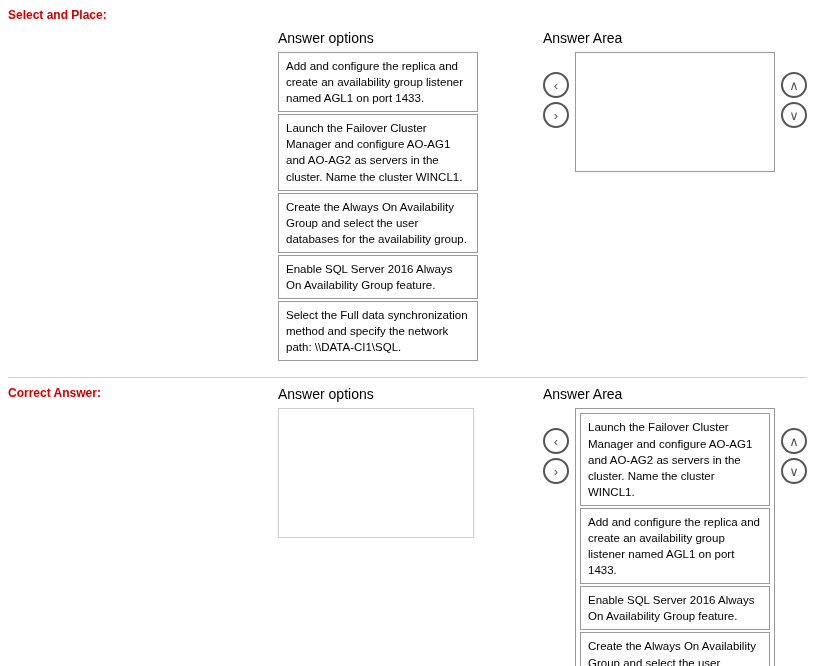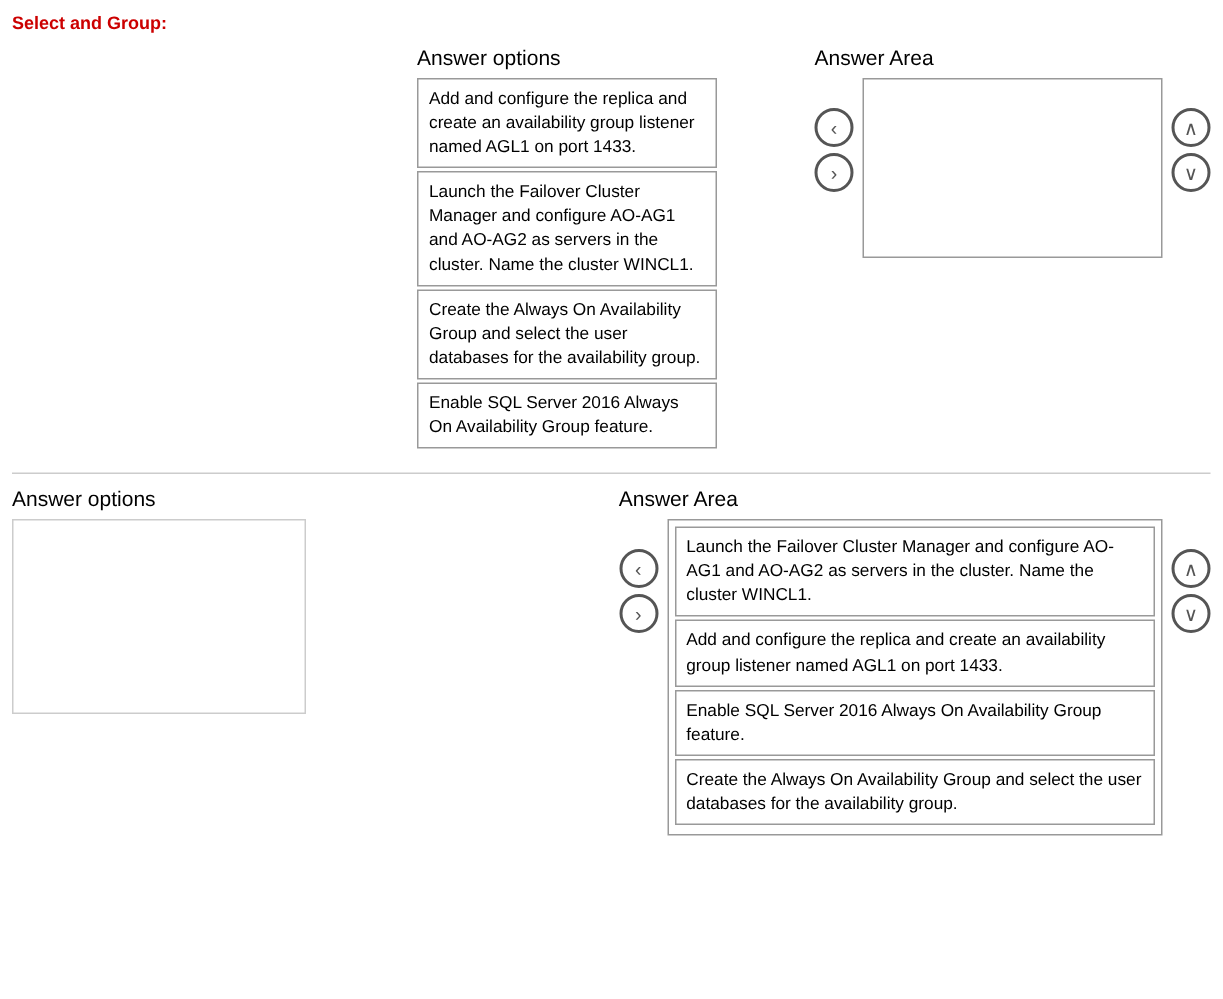--- a/index.html
+++ b/index.html
@@ -118,32 +118,33 @@
     }
     .divider {
       border: none;
       border-top: 1px solid #ccc;
       margin: 8px 0;
     }
   </style>
 </head>
 <body>
 
-<div class="select-place-label">Select and Group:</div>
+<div class="select-place-label">Select and Place:</div>
 
 <div class="section">
   <div class="left-spacer"></div>
 
   <div class="panel">
     <div class="panel-title">Answer options</div>
     <div class="answer-options-list">
       <div class="option-box">Add and configure the replica and create an availability group listener named AGL1 on port 1433.</div>
       <div class="option-box">Launch the Failover Cluster Manager and configure AO-AG1 and AO-AG2 as servers in the cluster. Name the cluster WINCL1.</div>
       <div class="option-box">Create the Always On Availability Group and select the user databases for the availability group.</div>
       <div class="option-box">Enable SQL Server 2016 Always On Availability Group feature.</div>
+      <div class="option-box">Select the Full data synchronization method and specify the network path: \\DATA-CI1\SQL.</div>
     </div>
   </div>
 
   <div class="panel">
     <div class="panel-title">Answer Area</div>
     <div class="answer-area-container">
       <div class="nav-arrows-left">
         <div class="arrow-btn">‹</div>
         <div class="arrow-btn">›</div>
       </div>
@@ -153,20 +154,23 @@
         <div class="arrow-btn">∨</div>
       </div>
     </div>
   </div>
 </div>
 
 <hr class="divider">
 
 <div>
   <div style="display:flex; gap:10px; align-items:flex-start;">
+    <div class="left-spacer">
+      <div class="correct-answer-label">Correct Answer:</div>
+    </div>
 
     <div class="panel">
       <div class="panel-title">Answer options</div>
       <div class="empty-options-box"></div>
     </div>
 
     <div class="panel">
       <div class="panel-title">Answer Area</div>
       <div class="answer-area-container">
         <div class="nav-arrows-left">

